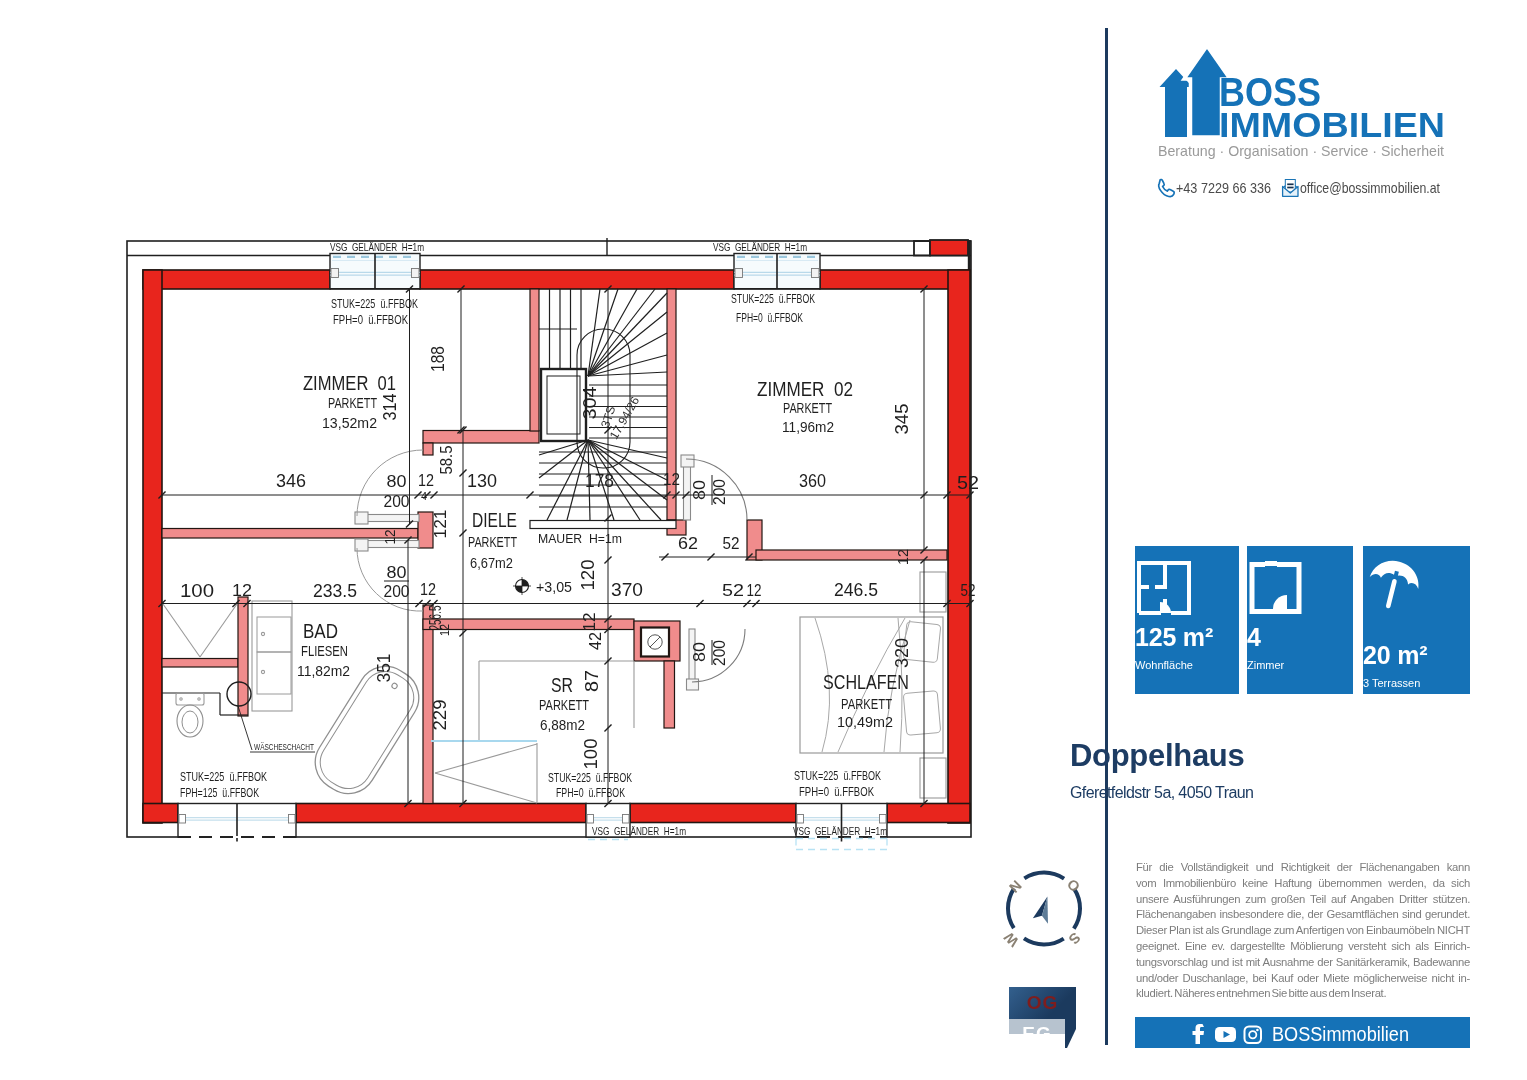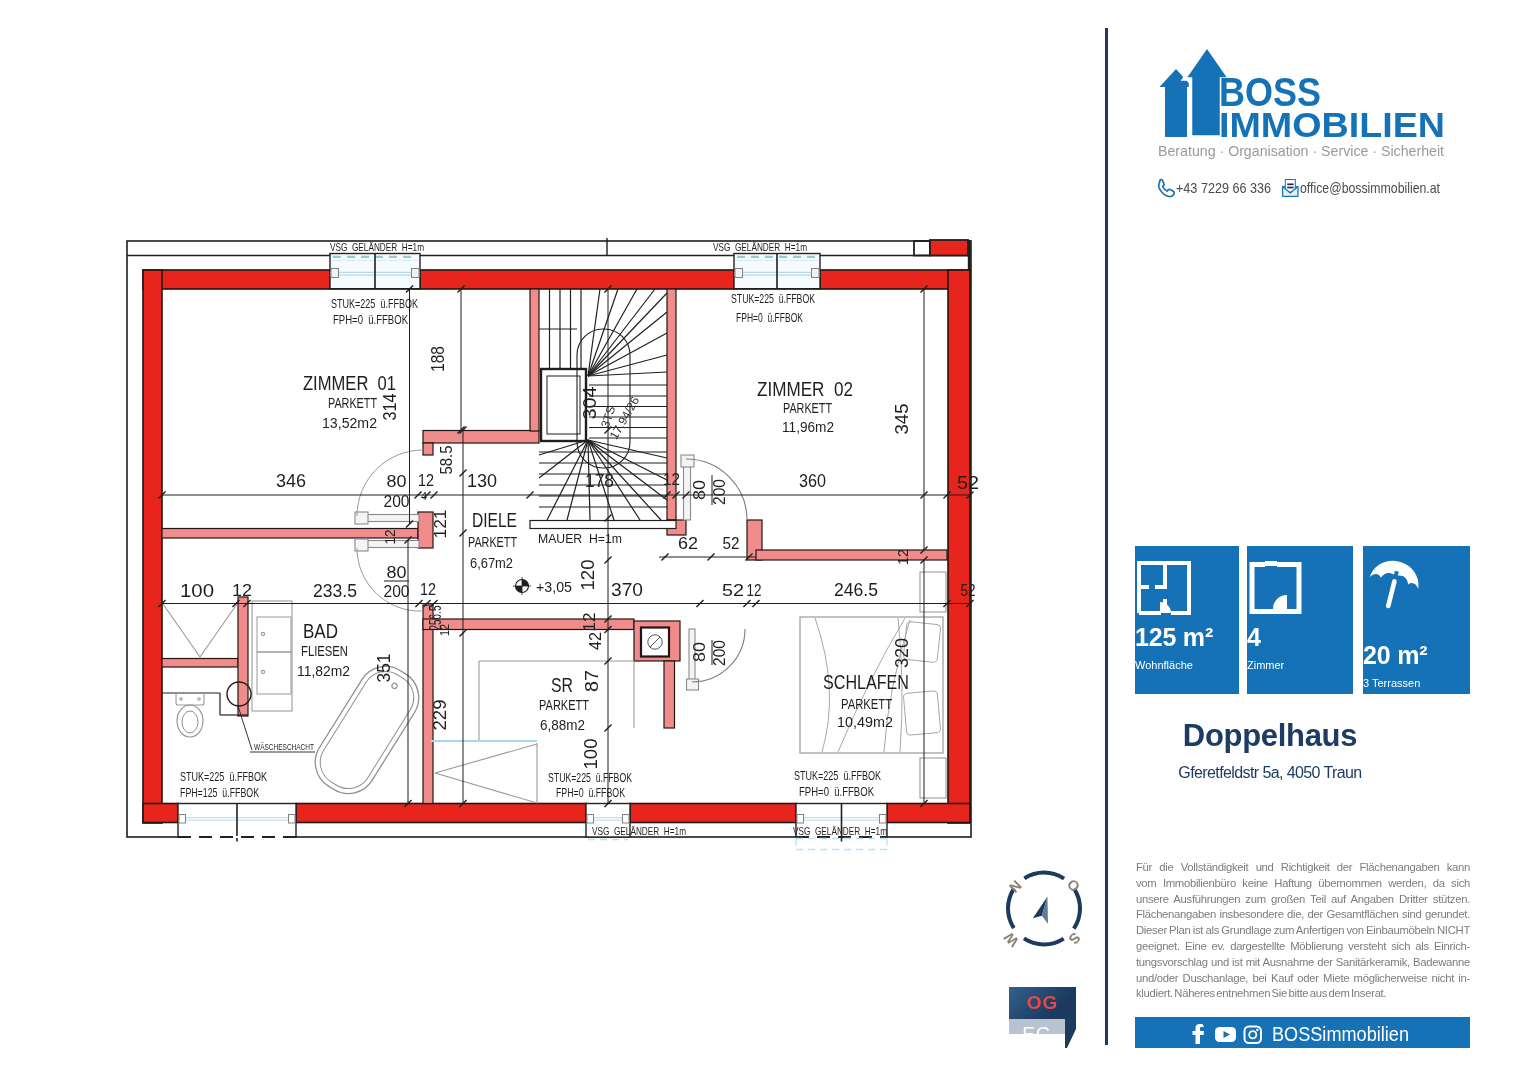--- a/index.html
+++ b/index.html
@@ -1,21 +1,21 @@
 <!DOCTYPE html>
 <html><head><meta charset="utf-8">
 <style>
 *{margin:0;padding:0;box-sizing:border-box}
 html,body{width:1527px;height:1080px;background:#fff;font-family:"Liberation Sans",sans-serif;position:relative;overflow:hidden}
 .vline{position:absolute;left:1105px;top:28px;width:3px;height:1017px;background:#1c3a5e}
 .bb{position:absolute;top:546px;height:148px;background:#1572b7;color:#fff;text-align:left}
 .bico{margin-top:13px;height:60px}
 .bnum{font-size:25px;font-weight:700;margin-top:4px;letter-spacing:-0.2px}
 .blab{font-size:11px;margin-top:7px}
-.title{position:absolute;right:57px;top:718px;width:400px;text-align:center;color:#1d3c63}
+.title{position:absolute;right:57px;top:738px;width:400px;text-align:left;color:#1d3c63}
 .title .t1{font-size:31px;font-weight:700;letter-spacing:-0.3px}
 .title .t2{font-size:16px;margin-top:10px;letter-spacing:-0.6px}
 .disc{position:absolute;left:1136px;top:860px;width:334px;font-size:11.3px;line-height:15.8px;color:#7d7d7d;letter-spacing:-0.3px;word-spacing:-1.4px}
 .dl{text-align:justify;height:15.8px;overflow:hidden}
 .dl::after{content:"";display:inline-block;width:100%}
 .dl.last::after{width:0}
 </style></head>
 <body>
 <svg style="position:absolute;left:120px;top:232px" width="860" height="625" viewBox="120 232 860 625" font-family="Liberation Sans, sans-serif">
 <rect x="127" y="241" width="844" height="596" fill="none" stroke="#1f1f1f" stroke-width="1.6"></rect>
@@ -418,25 +418,25 @@
 <text x="72" y="27" font-size="14.5" font-weight="700" fill="#8a8173" transform="rotate(45 72 27)" text-anchor="middle">O</text>
 <text x="17" y="74" font-size="14.5" font-weight="700" fill="#8a8173" transform="rotate(-135 17 74)" text-anchor="middle">W</text>
 <text x="73" y="73" font-size="14.5" font-weight="700" fill="#8a8173" transform="rotate(135 73 73)" text-anchor="middle">S</text>
 <g transform="rotate(16 46 46.5)">
 <polygon points="46,34 38,59 46,54" fill="#1c3a5e"></polygon>
 <polygon points="46,34 46,54 54,60" fill="#5e7c97"></polygon>
 </g>
 </svg>
 
 <div style="position:absolute;left:1009px;top:987px;width:67px;height:32px;background:linear-gradient(135deg,#33608e 0%,#1b3a5e 70%);"></div>
-<div style="position:absolute;left:1009px;top:987px;width:67px;height:32px;color:#ef4444;font-weight:700;font-size:19px;text-align:center;line-height:32px;letter-spacing:1px">OG</div>
+<div style="position:absolute;left:1009px;top:987px;width:67px;height:32px;color:#7f1d1d;font-weight:700;font-size:19px;text-align:center;line-height:32px;letter-spacing:1px">OG</div>
 <svg style="position:absolute;left:1065px;top:1019px" width="11" height="29" viewBox="0 0 11 29">
     <polygon points="0,0 11,0 11,10 2,29 0,29" fill="#1b3a5e"></polygon>
   </svg>
-<div style="position:absolute;left:1009px;top:1019px;width:56px;height:15px;background:#b7c3cf;color:#fff;font-weight:400;font-size:19px;text-align:center;line-height:29px;letter-spacing:1px">EG</div>
+<div style="position:absolute;left:1009px;top:1019px;width:56px;height:15px;background:#b7c3cf;color:#fff;font-weight:700;font-size:19px;text-align:center;line-height:29px;letter-spacing:1px">EG</div>
 
 <div style="position:absolute;left:1135px;top:1017px;width:335px;height:31px;background:#1572b7"></div>
 <svg style="position:absolute;left:1190px;top:1020px" width="260" height="26" viewBox="0 0 260 26">
 <path d="M12.5,4 h-3 c-2.5,0 -4,1.5 -4,4 v3 h-3 v4 h3 v9 h4.5 v-9 h3.5 l0.5,-4 h-4 v-2.5 c0,-1 0.5,-1.5 1.5,-1.5 h2.5 z" fill="#fff"></path>
 <rect x="25" y="7" width="21" height="15" rx="4.5" fill="#fff"></rect>
 <polygon points="33.5,11 33.5,18 40,14.5" fill="#1572b7"></polygon>
 <rect x="54.5" y="6.5" width="16.5" height="16.5" rx="4.5" fill="none" stroke="#fff" stroke-width="2"></rect>
 <circle cx="62.75" cy="14.75" r="3.6" fill="none" stroke="#fff" stroke-width="1.8"></circle>
 <circle cx="67.4" cy="10" r="1.3" fill="#fff"></circle>
 <text x="82" y="21" font-size="20.5" fill="#fff" textLength="137" lengthAdjust="spacingAndGlyphs">BOSSimmobilien</text>

